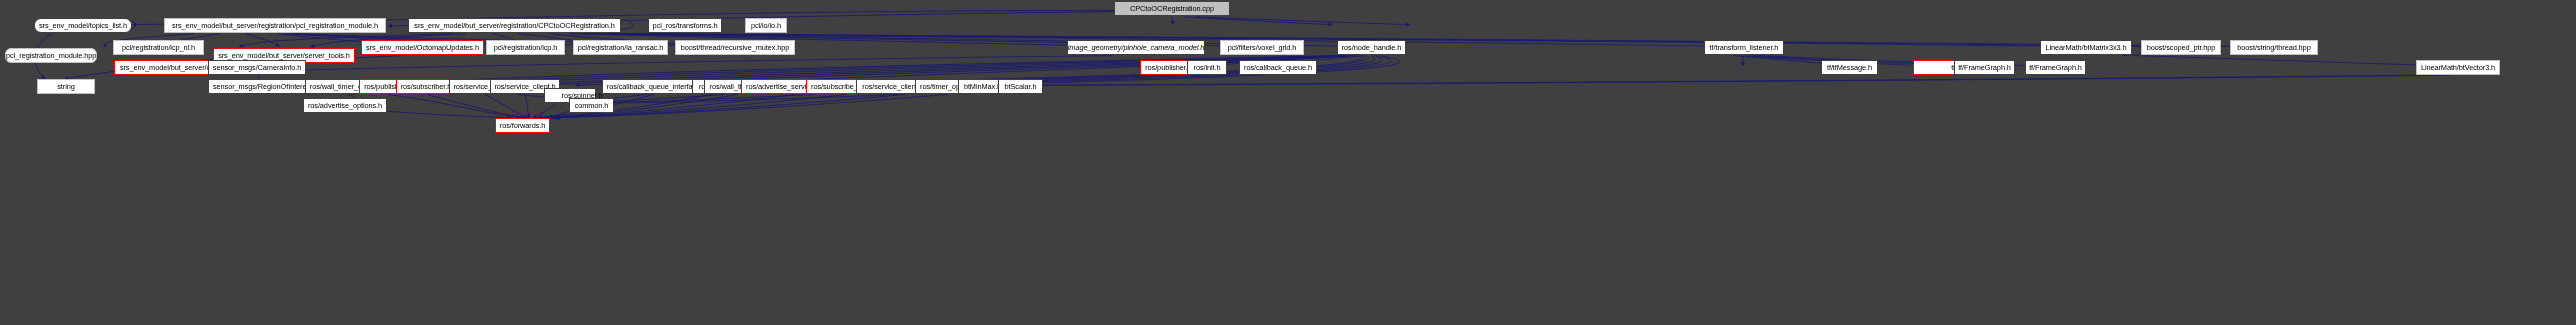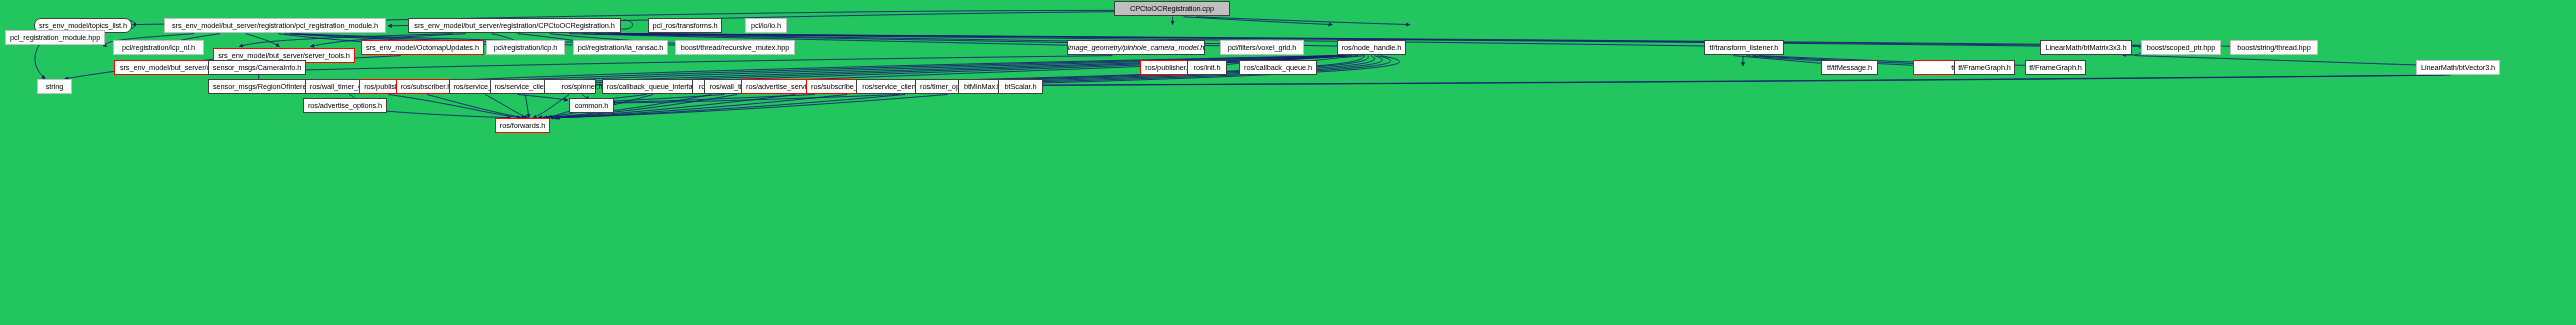--- a/index.html
+++ b/index.html
@@ -7,21 +7,21 @@
     padding: 0;
     background: #ffffff;
   }
   body {
     font-family: "Liberation Sans", sans-serif;
   }
   #graph {
     position: relative;
     width: 2576px;
     height: 326px;
-    background: #22c55e;
+    background: #404040;
     overflow: hidden;
   }
   #edges {
     position: absolute;
     left: 0;
     top: 0;
     width: 2576px;
     height: 326px;
     pointer-events: none;
   }
@@ -191,21 +191,21 @@
     </div>
     <div class="node bold" style="left: 408px; top: 18px; width: 213px;">
       <span class="node-label">srs_env_model/but_server/registration/CPCtoOCRegistration.h</span>
     </div>
     <div class="node bold" style="left: 648px; top: 18px; width: 74px;">
       <span class="node-label">pcl_ros/transforms.h</span>
     </div>
     <div class="node" style="left: 745px; top: 18px; width: 42px;">
       <span class="node-label">pcl/io/io.h</span>
     </div>
-    <div class="node" style="left: 5.2px; top: 30px; width: 100px;">
+    <div class="node" style="left: 5.2px; top: 48px; width: 92px; border-radius: 6px;">
       <span class="node-label">pcl_registration_module.hpp</span>
     </div>
     <div class="node" style="left: 113px; top: 40px; width: 91px;">
       <span class="node-label">pcl/registration/icp_nl.h</span>
     </div>
     <div class="node red" style="left: 213px; top: 48px; width: 142px;">
       <span class="node-label">srs_env_model/but_server/server_tools.h</span>
     </div>
     <div class="node red" style="left: 361px; top: 40px; width: 123px;">
       <span class="node-label">srs_env_model/OctomapUpdates.h</span>
@@ -263,42 +263,42 @@
     </div>
     <div class="node bold" style="left: 1954px; top: 60px; width: 61px;">
       <span class="node-label">tf/FrameGraph.h</span>
     </div>
     <div class="node bold" style="left: 2025px; top: 60px; width: 61px;">
       <span class="node-label">tf/FrameGraph.h</span>
     </div>
     <div class="node" style="left: 2416px; top: 60px; width: 84px;">
       <span class="node-label">LinearMath/btVector3.h</span>
     </div>
-    <div class="node" style="left: 37px; top: 79px; width: 35px;">
+    <div class="node" style="left: 37px; top: 79px; width: 58px;">
       <span class="node-label">string</span>
     </div>
     <div class="node bold" style="left: 208px; top: 79px; width: 115px;">
       <span class="node-label">sensor_msgs/RegionOfInterest.h</span>
     </div>
     <div class="node bold" style="left: 305px; top: 79px; width: 87px;">
       <span class="node-label">ros/wall_timer_options.h</span>
     </div>
     <div class="node red" style="left: 359px; top: 79px; width: 57px;">
       <span class="node-label">ros/publisher.h</span>
     </div>
     <div class="node red" style="left: 396px; top: 79px; width: 60px;">
       <span class="node-label">ros/subscriber.h</span>
     </div>
     <div class="node bold" style="left: 449px; top: 79px; width: 73px;">
       <span class="node-label">ros/service_server.h</span>
     </div>
     <div class="node bold" style="left: 490px; top: 79px; width: 70px;">
       <span class="node-label">ros/service_client.h</span>
     </div>
-    <div class="node bold" style="left: 544px; top: 79px; width: 52px; padding-left: 28px;">
+    <div class="node bold" style="left: 544px; top: 88px; width: 52px; padding-left: 28px;">
       <span class="node-label">ros/spinner.h</span>
     </div>
     <div class="node bold" style="left: 602px; top: 79px; width: 109px;">
       <span class="node-label">ros/callback_queue_interface.h</span>
     </div>
     <div class="node bold" style="left: 692px; top: 79px; width: 47px;">
       <span class="node-label">ros/timer.h</span>
     </div>
     <div class="node bold" style="left: 704px; top: 79px; width: 61px;">
       <span class="node-label">ros/wall_timer.h</span>

